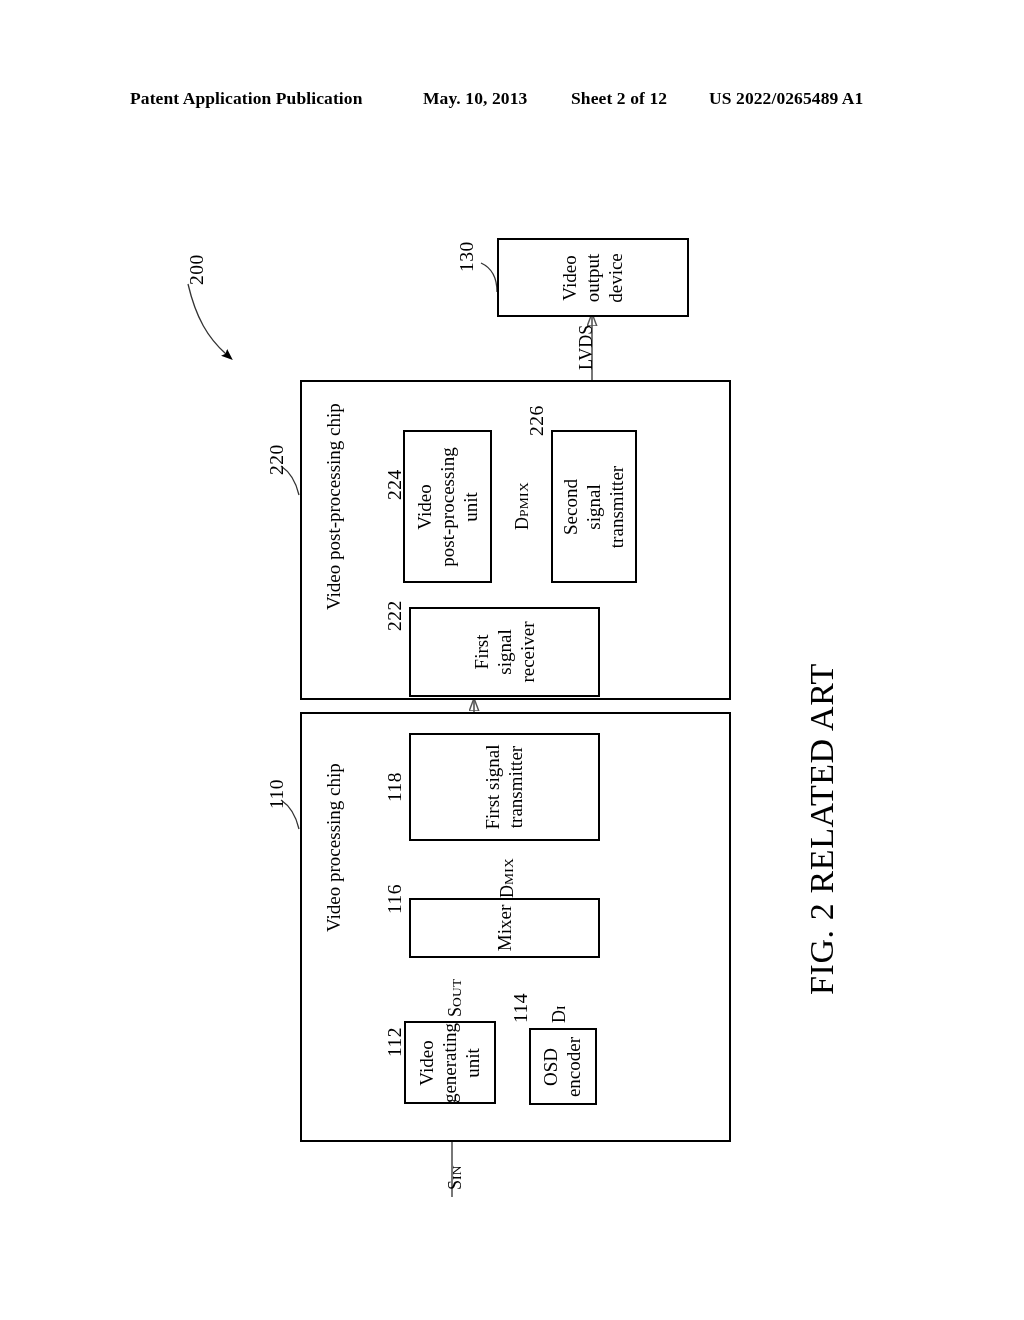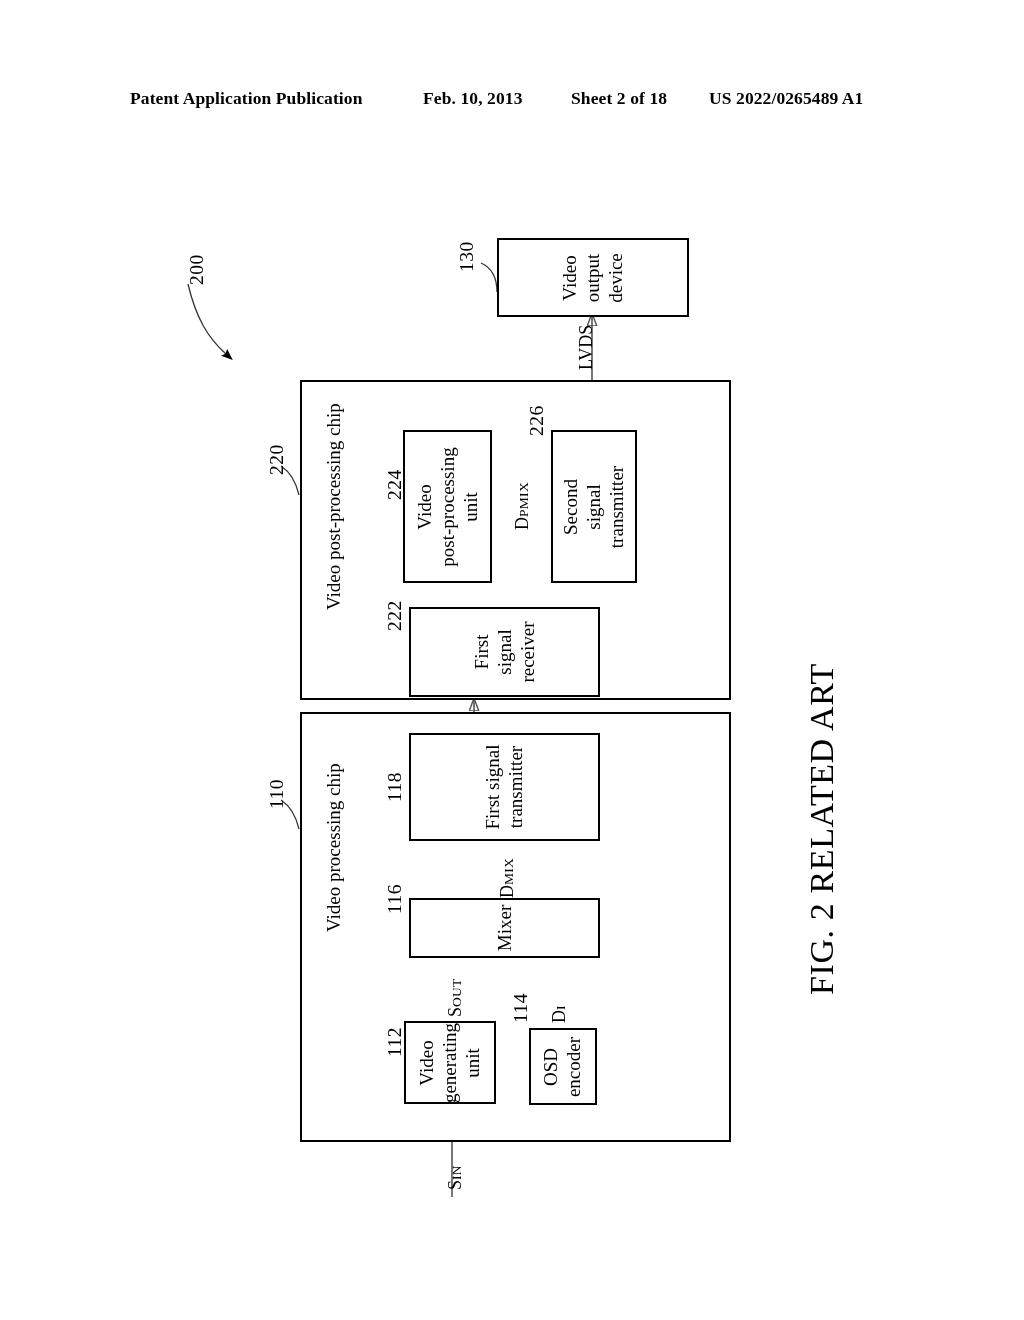--- a/index.html
+++ b/index.html
@@ -132,22 +132,22 @@
     width: 1024px;
     height: 1320px;
     pointer-events: none;
   }
 </style>
 </head>
 <body>
 
 <div id="page-header">
   <span class="hdr-pub">Patent Application Publication</span>
-  <span class="hdr-date">Feb. 10, 2013</span>
-  <span class="hdr-sheet">Sheet 2 of 18</span>
+  <span class="hdr-date">May. 10, 2013</span>
+  <span class="hdr-sheet">Sheet 2 of 12</span>
   <span class="hdr-patno">US 2022/0265489 A1</span>
 </div>
 
 <div id="figure">
 
   <svg class="overlay" viewBox="0 0 1024 1320">
     <defs>
       <marker id="arw" markerWidth="9" markerHeight="9" refX="7.5" refY="3" orient="auto" markerUnits="strokeWidth">
         <path d="M0,0 L8,3 L0,6 z" fill="none" stroke="#555" stroke-width="0.9"></path>
       </marker>

